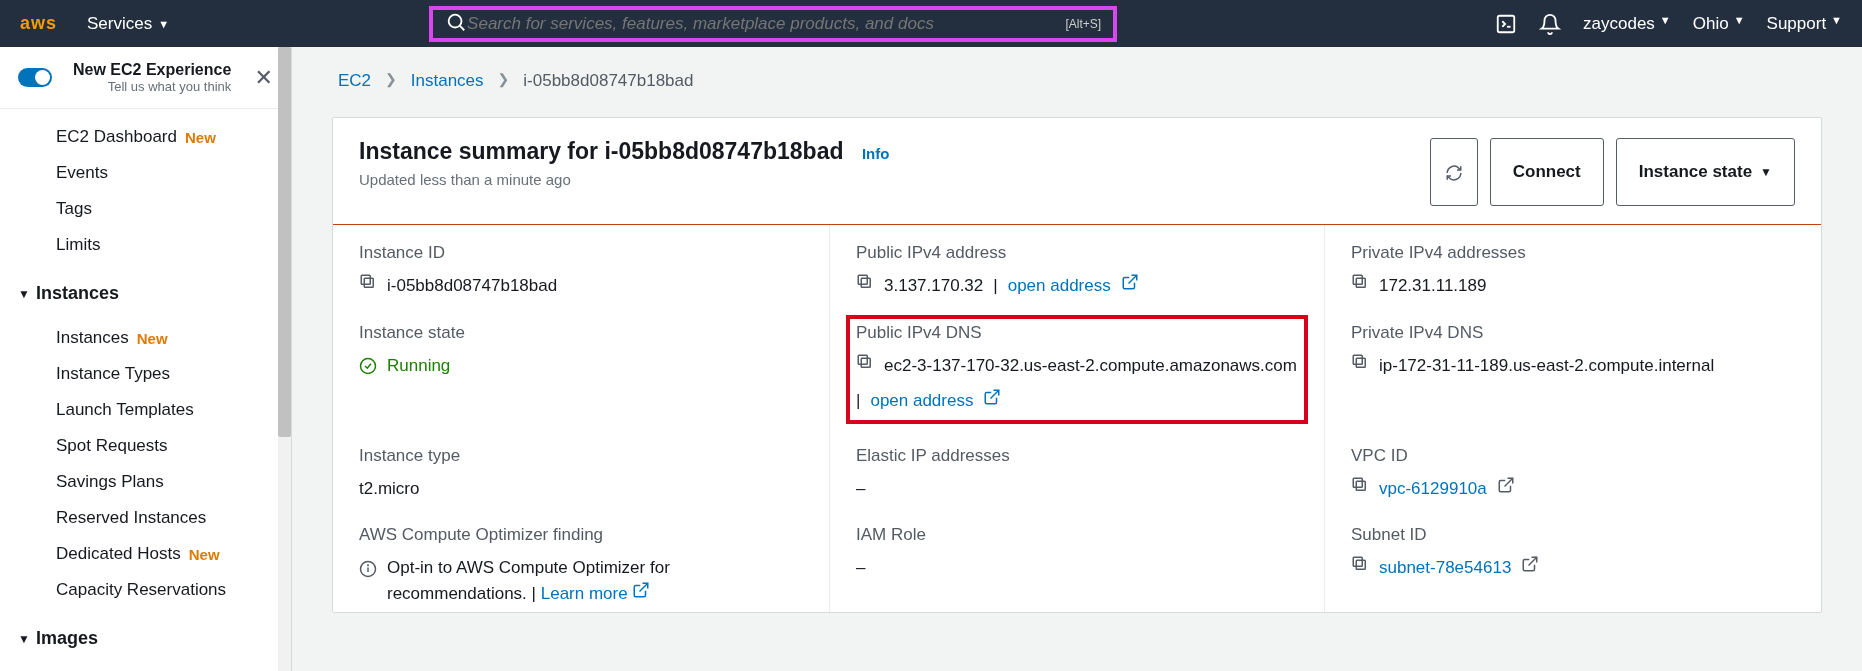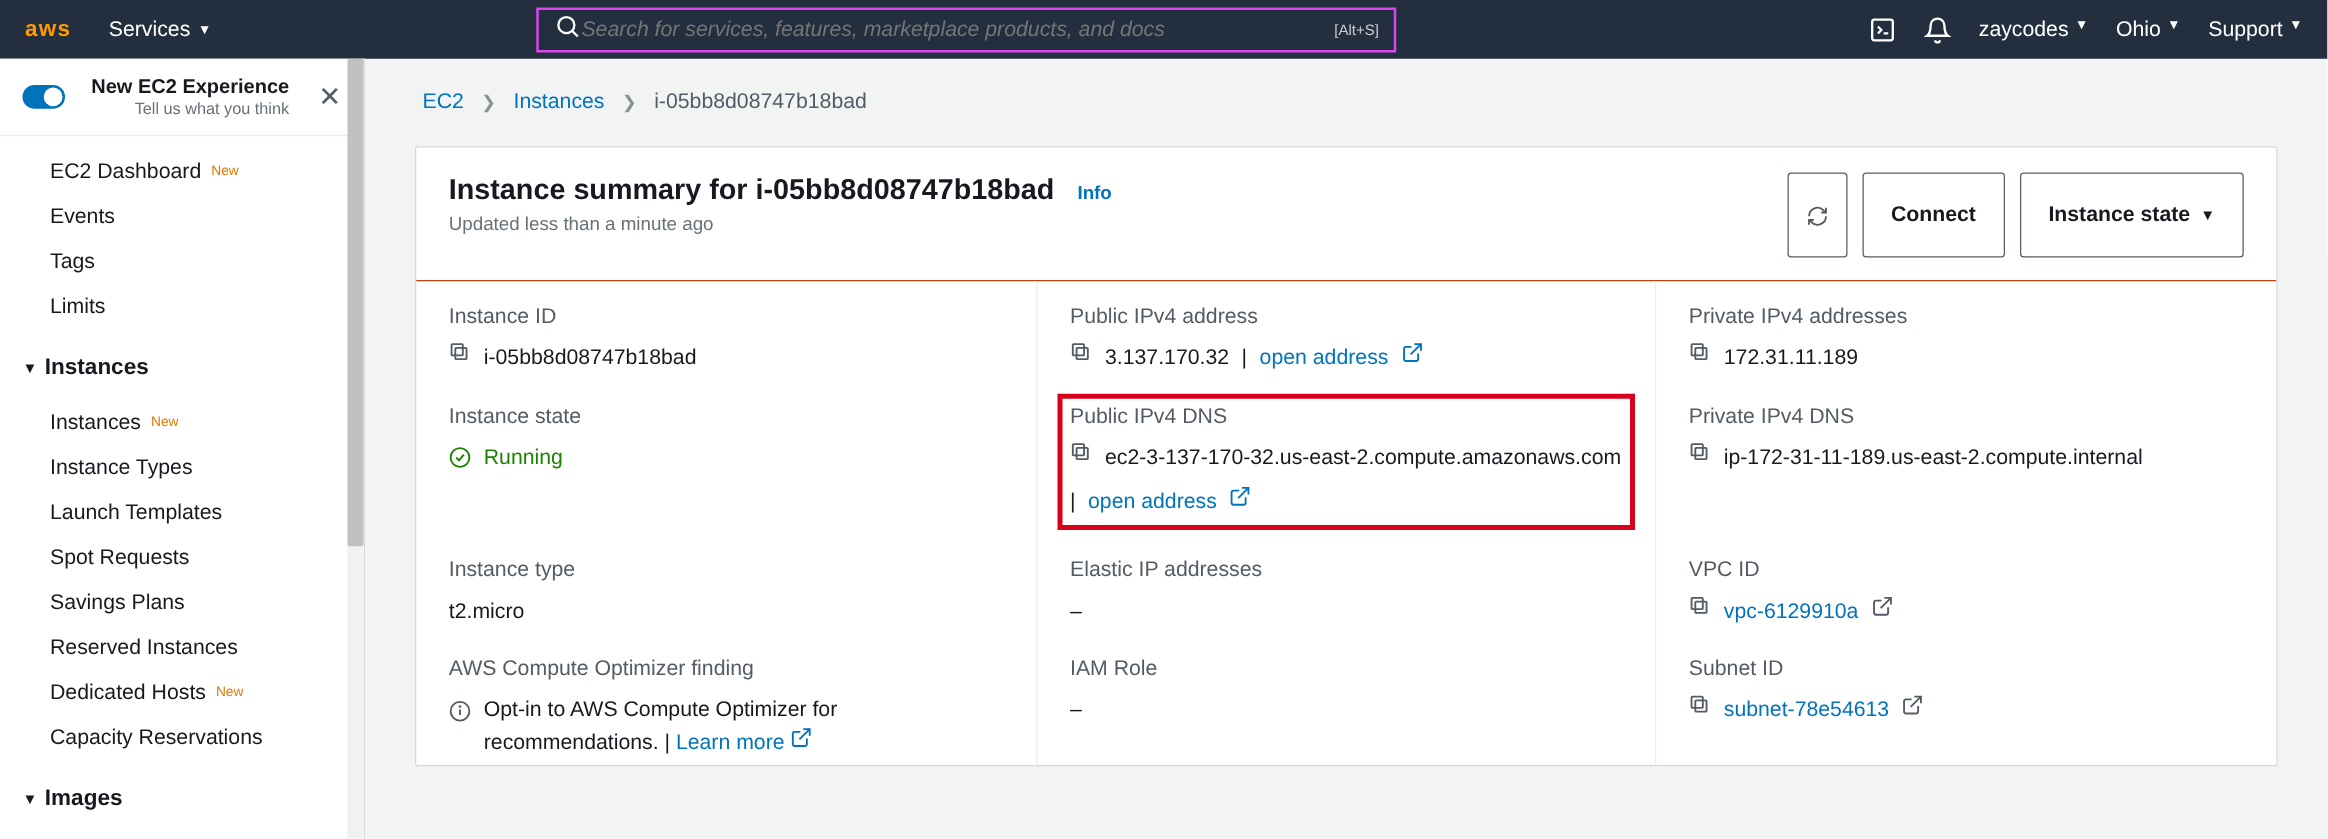--- a/index.html
+++ b/index.html
@@ -2,21 +2,21 @@
 <html><head>
 <meta charset="utf-8">
 <style>
 * { margin:0; padding:0; box-sizing:border-box; font-family:"Amazon Ember","Helvetica Neue",Arial,sans-serif; }
 body { background:#f2f3f3; width:1862px; height:671px; overflow:hidden; }
 
 
 .topnav { background:#232f3e; height:47px; display:flex; align-items:center; color:#fff; padding:0 20px; }
 .topnav .logo { font-weight:bold; color:#ff9900; font-size:18px; margin-right:30px; letter-spacing:1px; }
 .topnav .services { display:flex; align-items:center; gap:6px; cursor:pointer; font-size:17px; margin-right:260px; }
-.topnav .searchwrap { flex:0 0 688px; height:36px; border:2px solid #d946ef; background:#232f3e; display:flex; align-items:center; padding:0 12px; border-radius:0; }
+.topnav .searchwrap { flex:0 0 688px; height:36px; border:4px solid #d946ef; background:#232f3e; display:flex; align-items:center; padding:0 12px; border-radius:0; }
 .topnav .searchwrap input { flex:1; background:transparent; border:none; color:#ccc; font-size:17px; font-style:italic; outline:none; }
 .topnav .searchwrap .hint { color:#ccc; font-size:12px; margin-left:10px; }
 .topnav .right { margin-left:auto; display:flex; align-items:center; gap:22px; font-size:17px; }
 .topnav .right .item { display:flex; align-items:flex-start; gap:5px; cursor:pointer; }
 .caret { font-size:11px; }
 .sicon svg { width:22px; height:22px; stroke:#fff; fill:none; stroke-width:2; }
 
 
 .wrap { display:flex; height:calc(671px - 47px); }
 .sidebar { width:292px; background:#fff; border-right:1px solid #d5dbdb; position:relative; height:100%; overflow:hidden; }
@@ -24,27 +24,27 @@
 .scrollmark .thumb { position:absolute; top:0; width:13px; height:390px; background:#c1c1c1; border-radius:2px; }
 .sidebar-inner { padding:0; }
 .newexp { display:flex; align-items:center; gap:21px; padding:14px 18px; border-bottom:1px solid #eaeded;text-align:right; }
 .toggle { width:34px; height:19px; background:#0073bb; border-radius:10px; position:relative; flex-shrink:0; }
 .toggle::after { content:""; position:absolute; right:2px; top:2px; width:15px; height:15px; background:#fff; border-radius:50%; }
 .newexp .txt .t { font-size:16px; color:#16191f; font-weight:600; }
 .newexp .txt .s { font-size:13px; color:#687078; }
 .newexp .close { margin-left:auto; font-size:22px; color:#545b64; cursor:pointer; }
 
 .navgroup { padding:10px 0; }
-.navitem { padding:8px 40px; font-size:17px; color:#16191f; cursor:pointer; display:flex; align-items:center; gap:8px; }
+.navitem { padding:8px 56px; font-size:17px; color:#16191f; cursor:pointer; display:flex; align-items:center; gap:8px; }
 .navhead { padding:10px 18px 6px 18px; font-size:18px; font-weight:bold; color:#16191f; display:flex; align-items:center; gap:6px; cursor:pointer; }
 .navhead .chev { font-size:12px; }
-.badge-new { color:#e07a00; font-size:11px; font-weight:400; }
+.badge-new { color:#e07a00; font-size:15px; font-weight:700; }
 
 .main { flex:1; padding:24px 40px 0 40px; overflow:auto; }
-.breadcrumb { display:flex; align-items:center; gap:14px; font-size:17px; margin-bottom:26px; padding-left:6px; }
+.breadcrumb { display:flex; gap:14px; font-size:17px; margin-bottom:26px; padding-left:6px; }
 .breadcrumb a { color:#0073bb; text-decoration:none; }
 .breadcrumb .sep { color:#879196; font-size:14px; }
 .breadcrumb .cur { color:#545b64; }
 
 .panel { background:#fff; border:1px solid #d5dbdb; border-radius:2px; }
 .panel-head { padding:20px 26px 18px 26px; border-bottom:1px solid #c2410c; display:flex; align-items:flex-start; }
 .panel-head h1 { font-size:23px; font-weight:bold; color:#16191f; display:inline; }
 .panel-head .info { color:#0073bb; font-size:15px; margin-left:14px; font-weight:600; cursor:pointer; }
 .panel-head .sub { color:#687078; font-size:15px; margin-top:6px; }
 .panel-head .actions { margin-left:auto; display:flex; gap:12px; }

